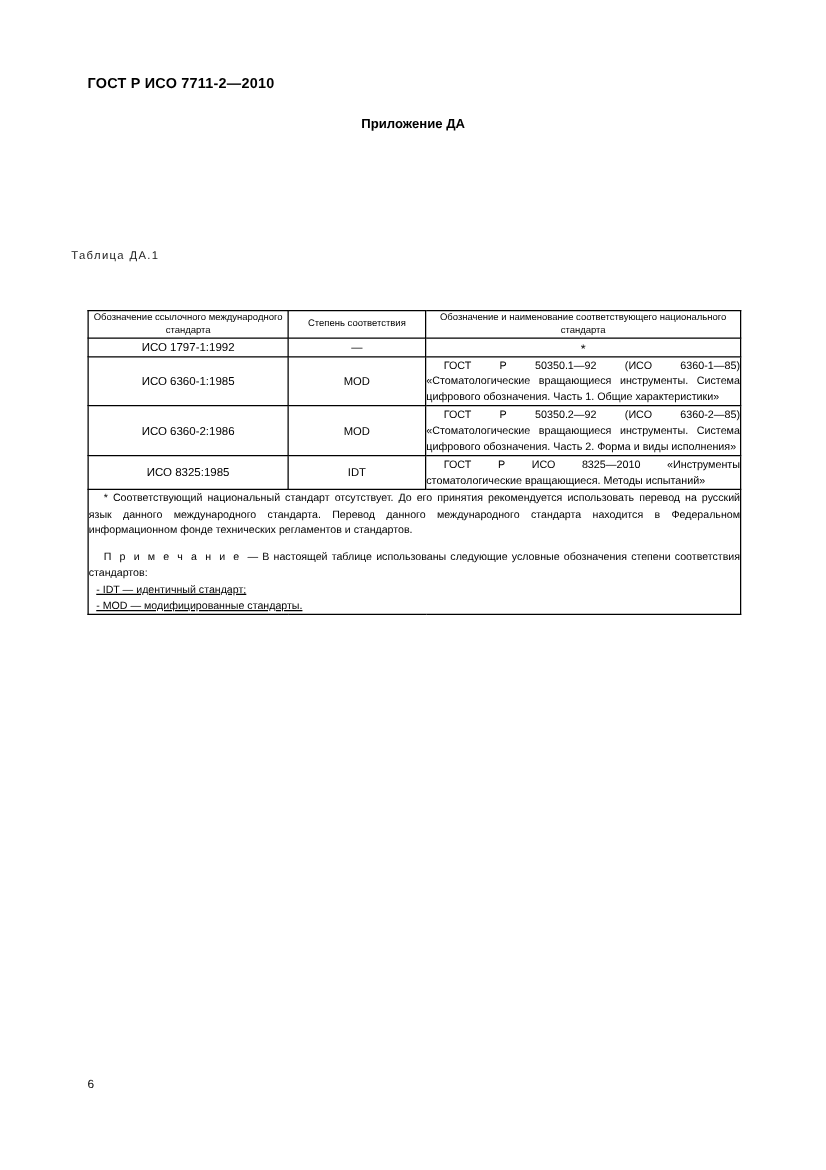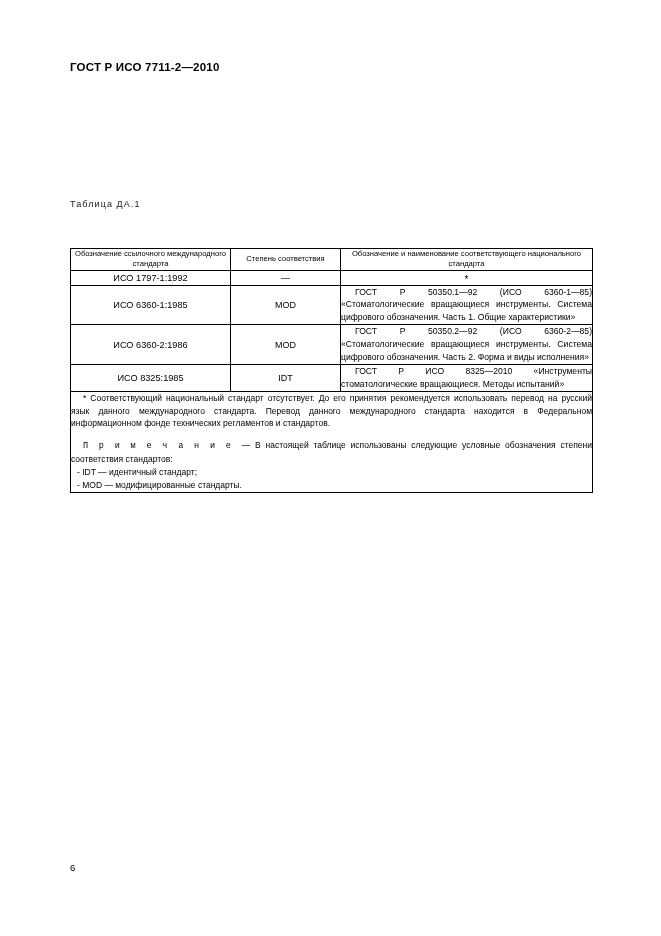--- a/index.html
+++ b/index.html
@@ -60,21 +60,21 @@
     position: absolute;
     left: 0;
     top: 173px;
     width: 661px;
     text-align: center;
     font-size: 10.6px;
     font-weight: bold;
   }
   .table-caption {
     position: absolute;
-    left: 70px;
+    left: 57px;
     top: 199px;
     font-size: 9px;
     letter-spacing: 1.1px;
     color: #1a1a1a;
   }
   table.main {
     position: absolute;
     left: 70px;
     top: 216px;
     width: 522px;
@@ -127,44 +127,46 @@
   .notes-cell p {
     margin: 0;
   }
   .notes-cell p.first {
     text-indent: 12px;
   }
   .notes-cell p.gap {
     margin-top: 9px;
     text-indent: 12px;
   }
-  .sp-wide { letter-spacing: 1.6px; font-family: Liberation Mono, monospace; }
+  .sp-wide { letter-spacing: 1.6px; }
   .note-list {
     margin: 0;
     padding: 0;
   }
   .note-list p {
     margin: 0;
     text-indent: 6px;
     text-align: center;
+    text-decoration: underline;
   }
   .page-number {
     position: absolute;
     left: 70px;
     top: 862px;
     font-size: 9.5px;
   }
 </style>
 </head>
 <body>
 
 <div class="page">
 
   <div class="header-std">ГОСТ Р ИСО 7711-2—2010</div>
 
+  <div class="annex-title">Приложение ДА</div>
 
 
   <div class="table-caption">Таблица ДА.1</div>
 
   <table class="main">
     <colgroup>
       <col class="col1">
       <col class="col2">
       <col class="col3">
     </colgroup>

